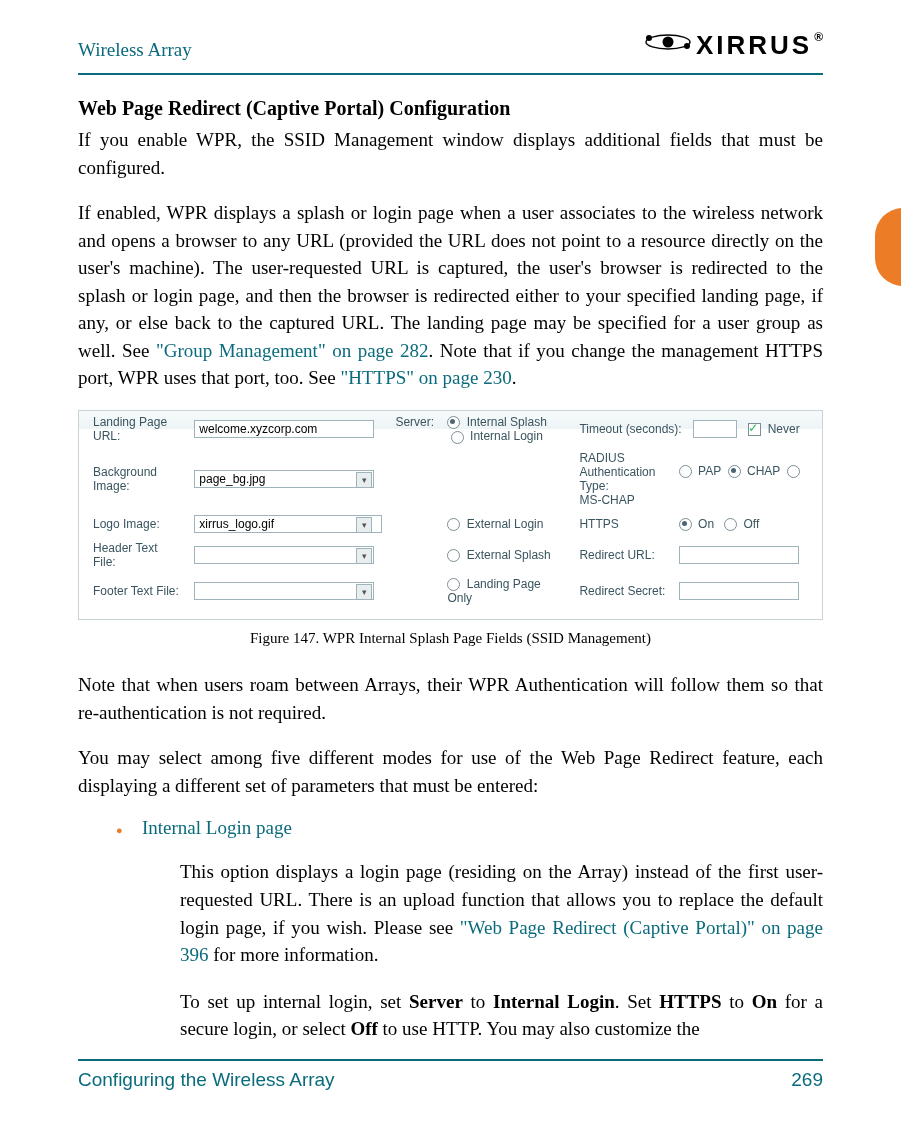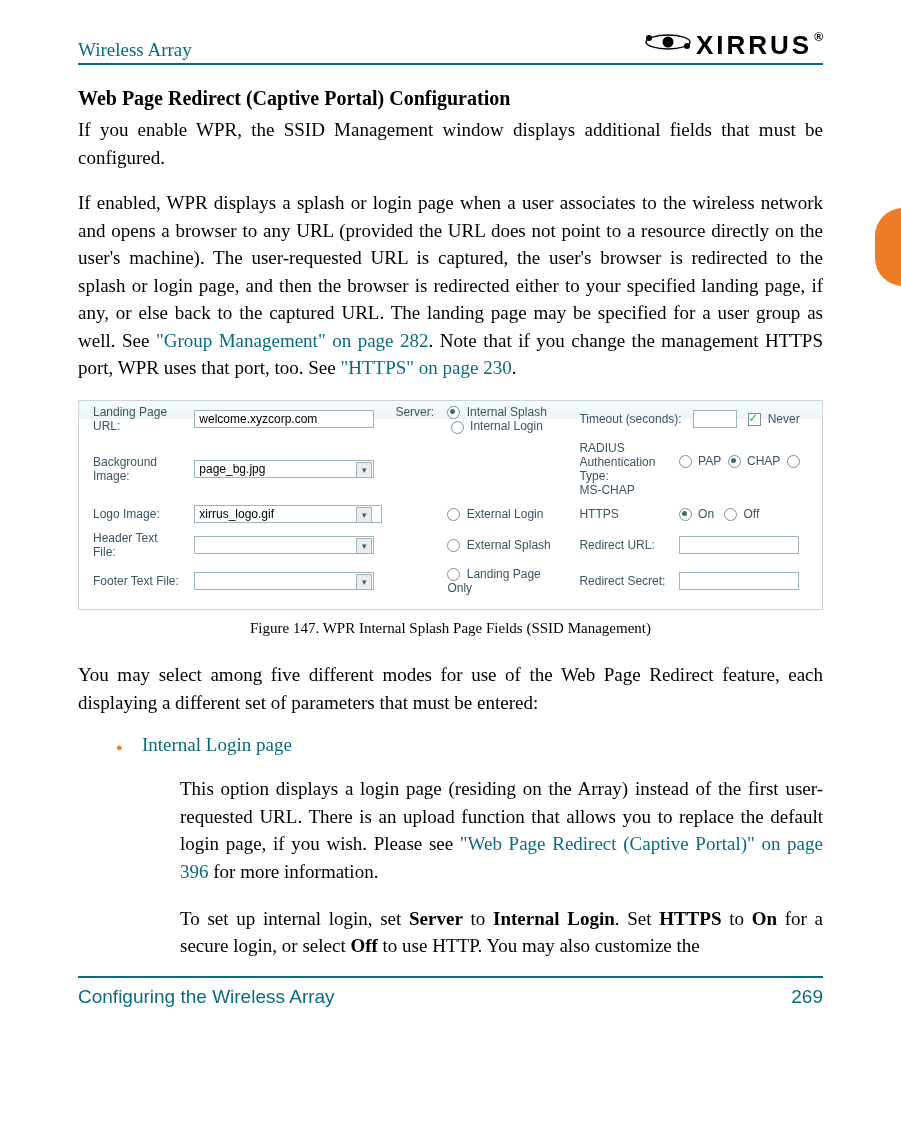--- a/index.html
+++ b/index.html
@@ -21,21 +21,21 @@
     width: 56px;
     height: 78px;
     background: #ec7c26;
     border-radius: 28px 0 0 28px;
   }
   .header-row {
     display: flex;
     justify-content: space-between;
     align-items: flex-end;
     border-bottom: 2px solid #0a6b7c;
-    padding-bottom: 2px;
+    padding-bottom: 12px;
     margin-bottom: 22px;
   }
   .header-title {
     color: #0a6b7c;
     font-size: 19px;
   }
   .brand {
     display: flex;
     color: #000;
     font-weight: 900;
@@ -212,20 +212,21 @@
           <span style="display:inline-block;width:96px">Redirect Secret:</span>
           <input class="fig-input" style="width: 120px;" value="">
         </td>
       </tr>
     </tbody>
       </table>
   </div>
 
   <div class="caption">Figure 147. WPR Internal Splash Page Fields (SSID Management)</div>
 
+  <p class="body">Note that when users roam between Arrays, their WPR Authentication will follow them so that re-authentication is not required.</p>
   <p class="body">You may select among five different modes for use of the Web Page Redirect feature, each displaying a different set of parameters that must be entered:</p>
 
   <ul class="bullet">
     <li><span>Internal Login page</span></li>
   </ul>
 
   <p class="sub-body">
     <span>This option displays a login page (residing on the Array) instead of the first user-requested URL. There is an upload function that allows you to replace the default login page, if you wish. Please see </span><a class="xref">"Web Page Redirect (Captive Portal)" on page 396</a><span> for more information.</span>
   </p>
 

